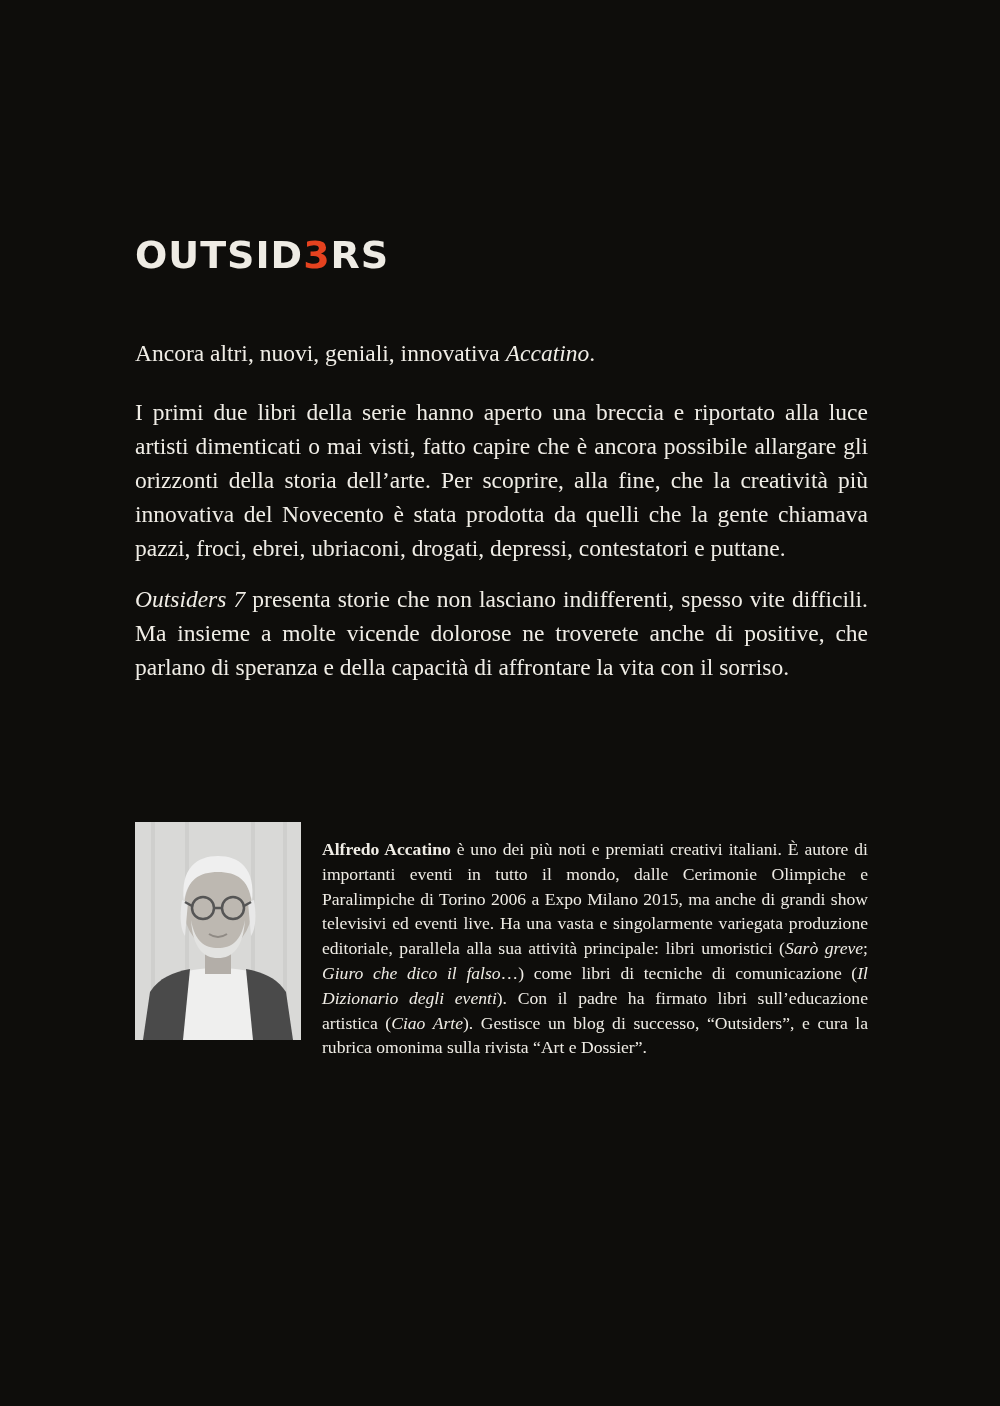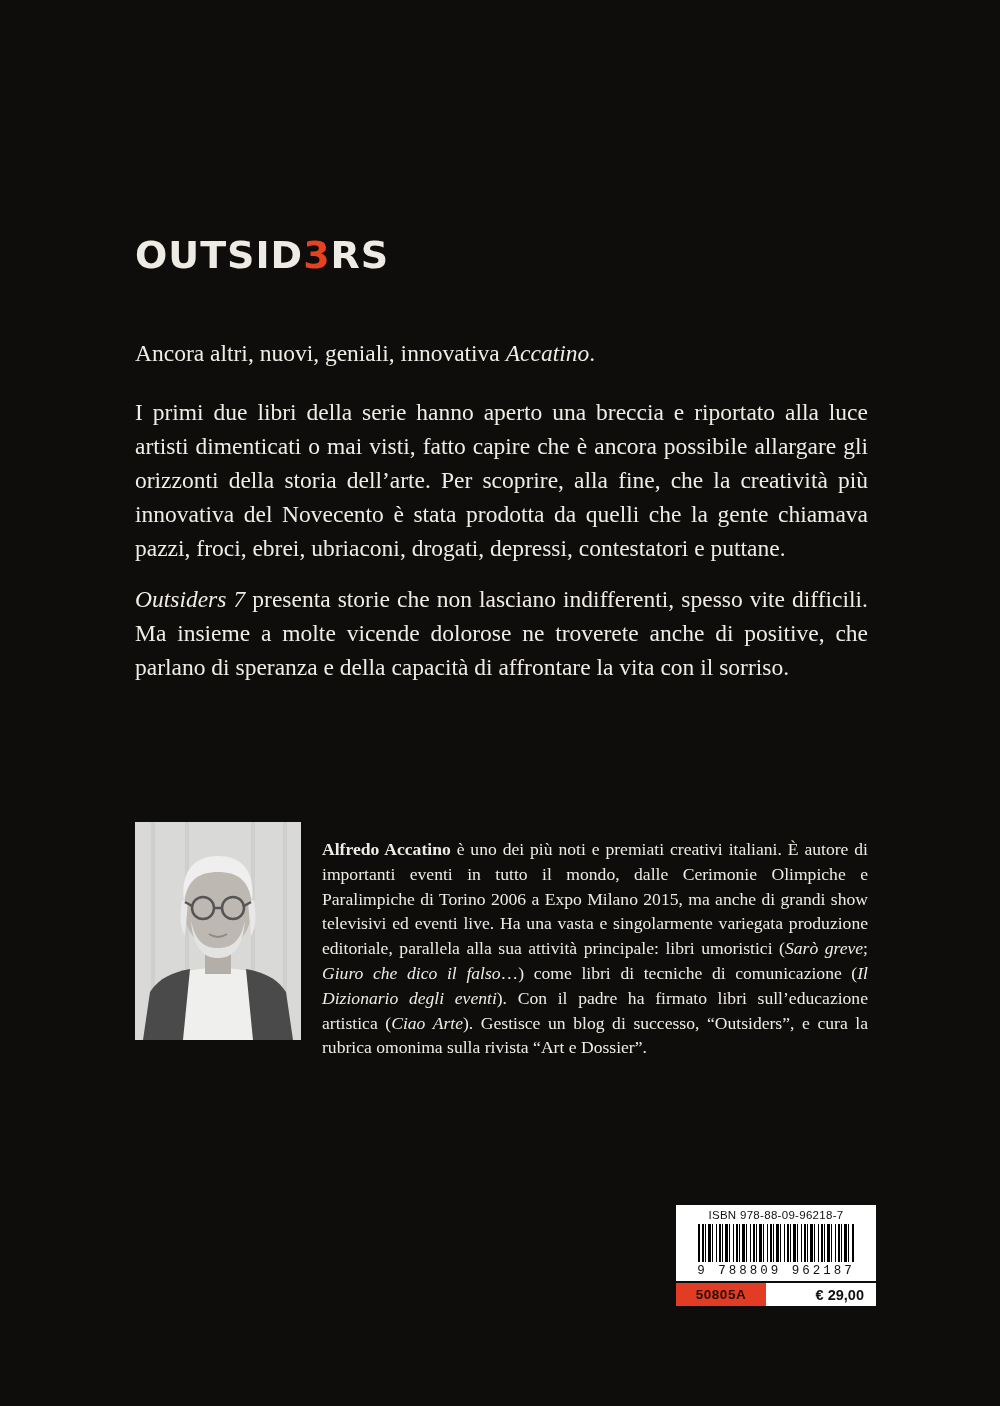--- a/index.html
+++ b/index.html
@@ -183,25 +183,14 @@
         <line x1="57" y1="84" x2="50" y2="80"></line>
         <line x1="109" y1="84" x2="116" y2="80"></line>
       </g>
 
       <path d="M74,112 Q83,118 92,112" fill="none" stroke="#8f8a84" stroke-width="2"></path>
     </svg>
   </div>
 
   <div class="author-bio"><span class="seg-b">Alfredo Accatino</span><span class="seg-n"> è uno dei più noti e premiati creativi italiani. È autore di importanti eventi in tutto il mondo, dalle Cerimonie Olimpiche e Paralimpiche di Torino 2006 a Expo Milano 2015, ma anche di grandi show televisivi ed eventi live. Ha una vasta e singolarmente variegata produzione editoriale, parallela alla sua attività principale: libri umoristici (</span><span class="seg-i">Sarò greve</span><span class="seg-n">; </span><span class="seg-i">Giuro che dico il falso</span><span class="seg-n">…) come libri di tecniche di comunicazione (</span><span class="seg-i">Il Dizionario degli eventi</span><span class="seg-n">). Con il padre ha firmato libri sull’educazione artistica (</span><span class="seg-i">Ciao Arte</span><span class="seg-n">). Gestisce un blog di successo, “Outsiders”, e cura la rubrica omonima sulla rivista “Art e Dossier”.</span></div>
 
-  <div class="barcode-panel">
-    <div class="barcode-box">
-      <div class="isbn-label">ISBN 978-88-09-96218-7</div>
-      <div class="bars"></div>
-      <div class="barcode-digits">9 788809 962187</div>
-    </div>
-    <div class="price-row">
-      <div class="product-code">50805A</div>
-      <div class="price">€ 29,00</div>
-    </div>
-  </div>
 
 </div>
 
 </body></html>

